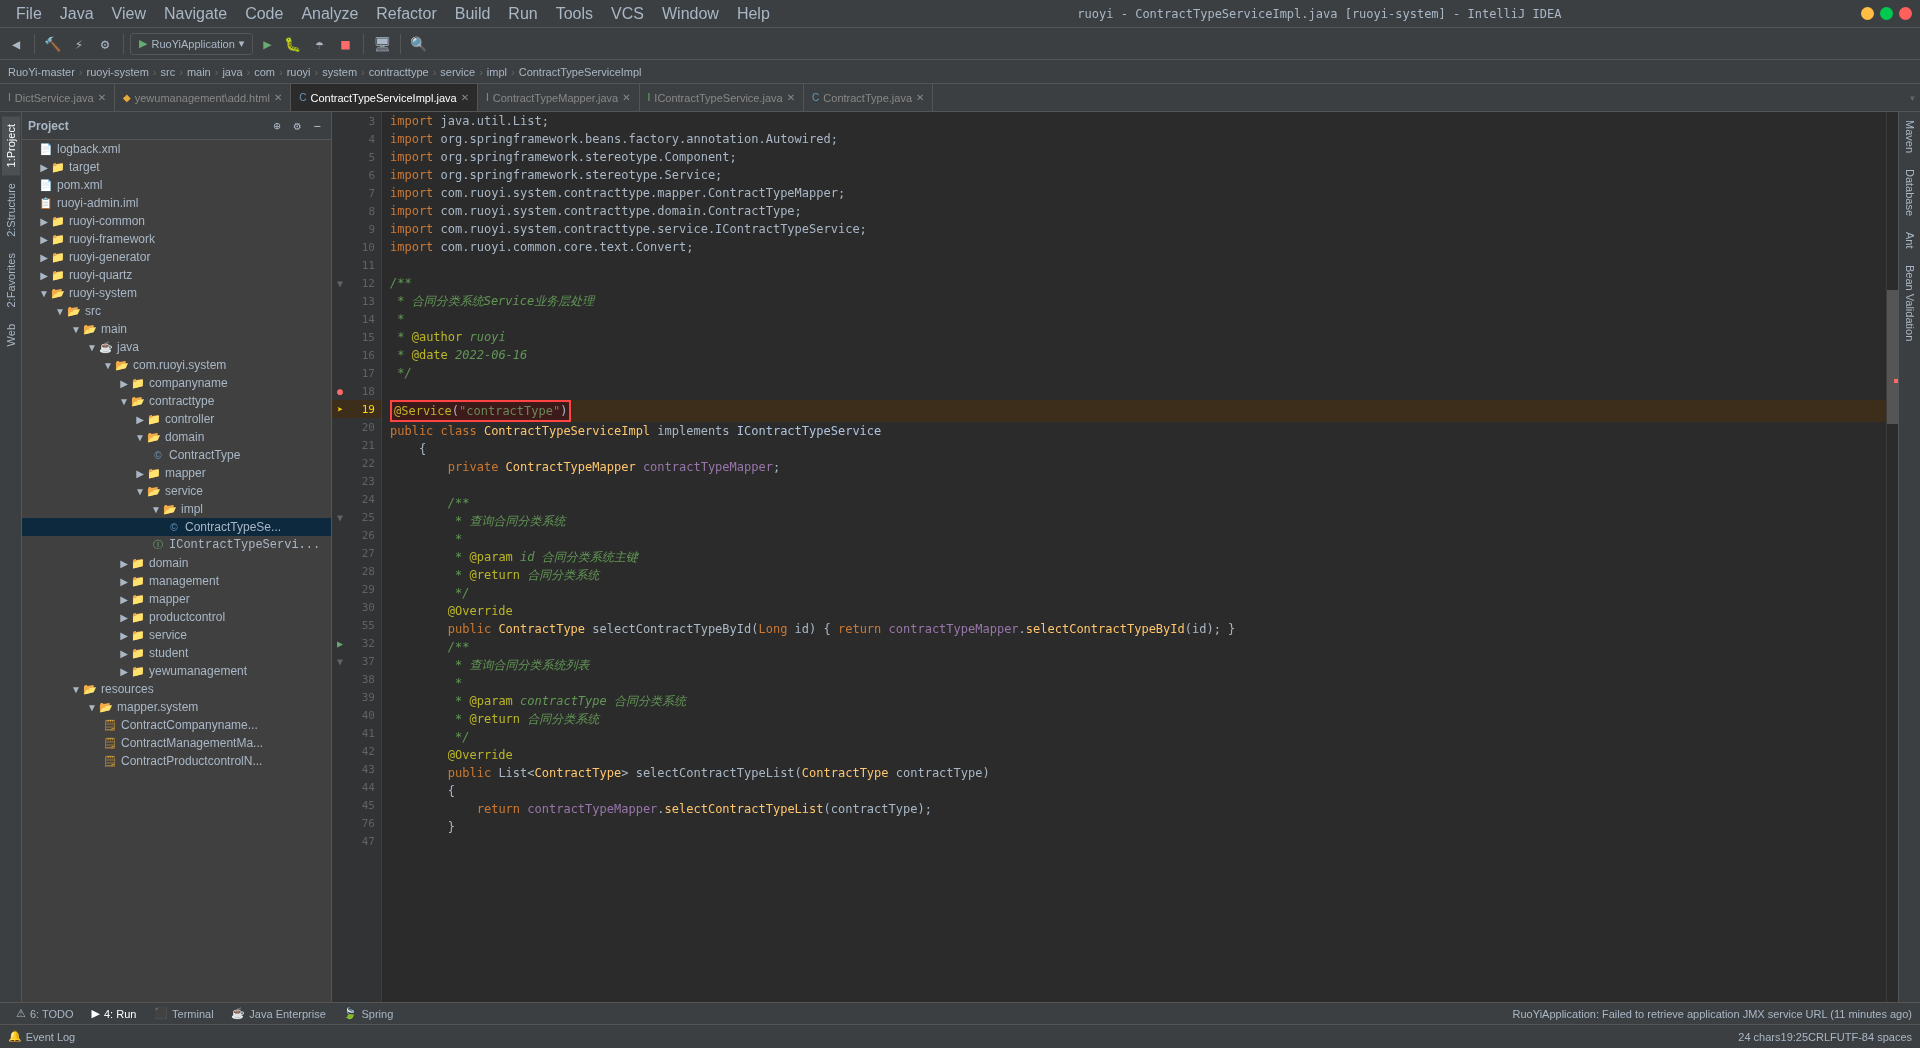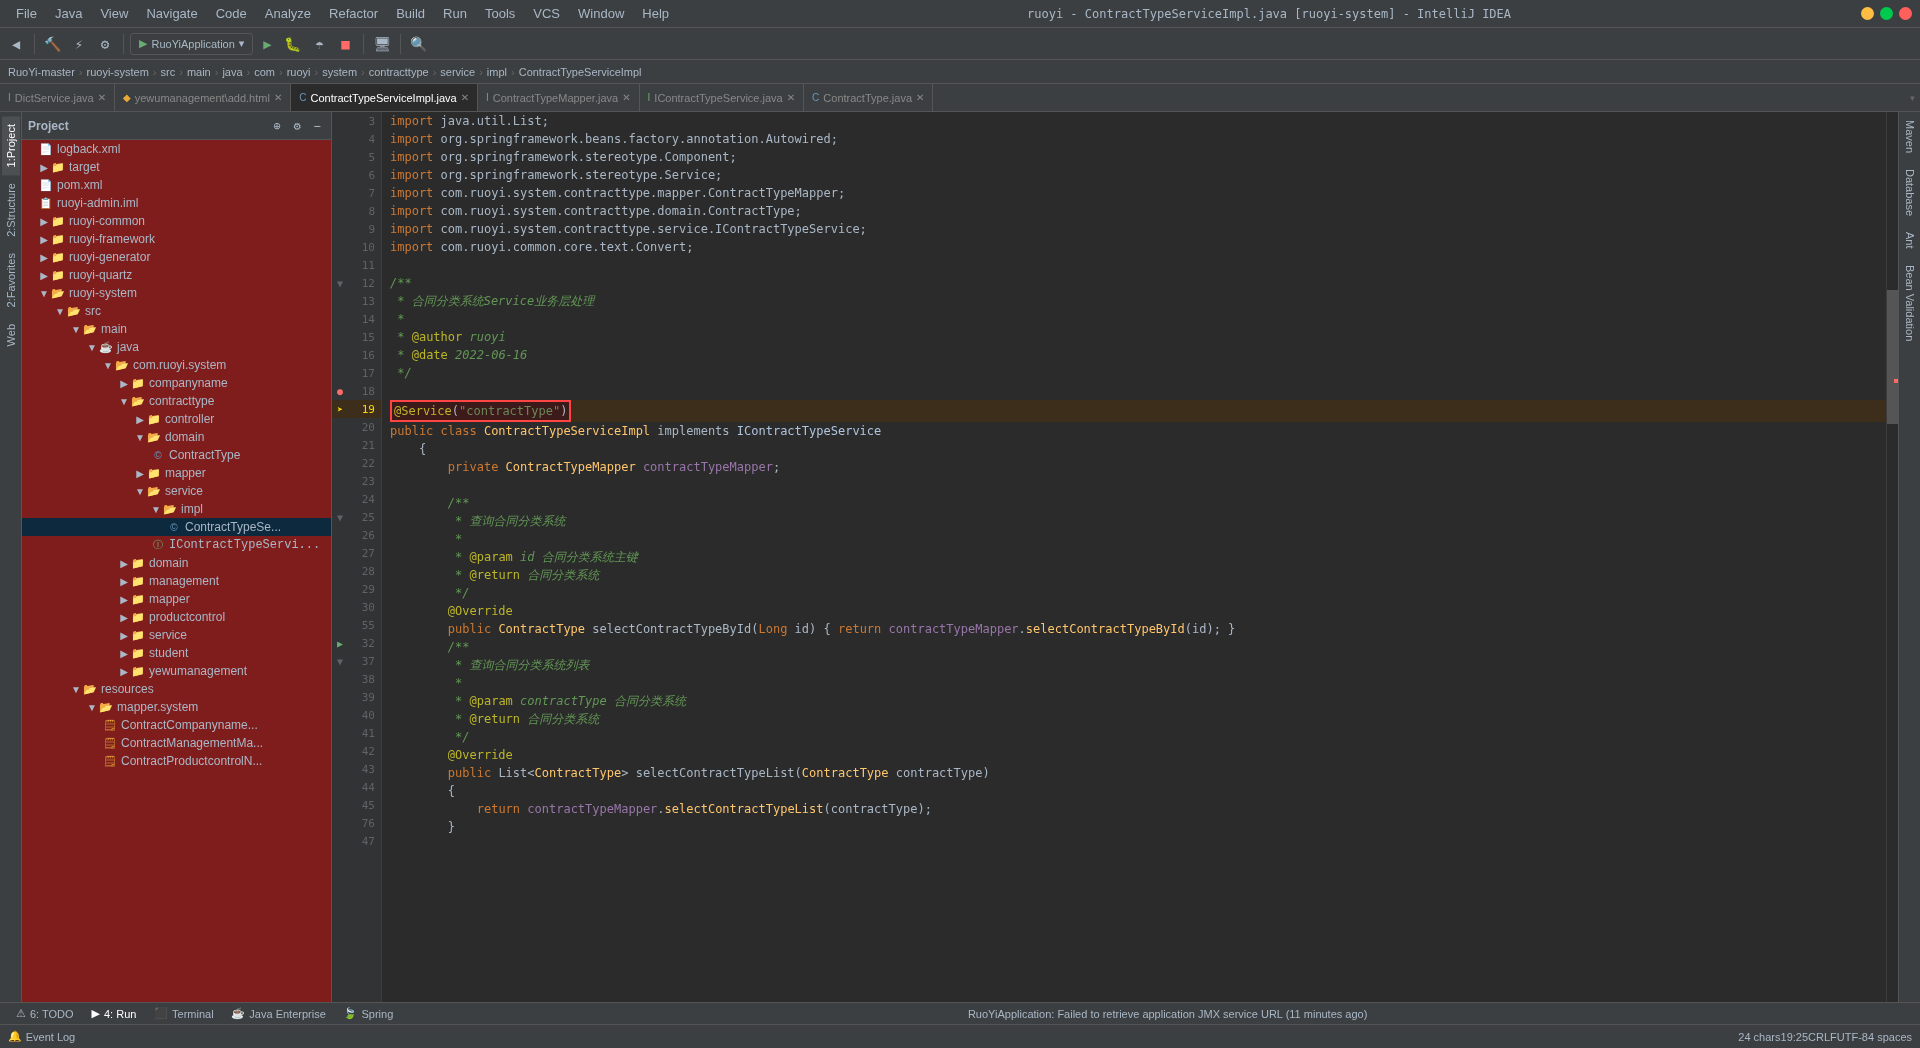--- a/index.html
+++ b/index.html
@@ -6,32 +6,32 @@
     body { font-family: 'Consolas', 'Monaco', monospace; font-size: 12px; background: #2b2b2b; color: #a9b7c6; width: 1920px; height: 1048px; overflow: hidden; display: flex; flex-direction: column; }
 
     
     .title-bar { background: #3c3f41; height: 28px; display: flex; align-items: center; padding: 0 8px; border-bottom: 1px solid #555; flex-shrink: 0; }
     .title-btn { width: 13px; height: 13px; border-radius: 50%; border: none; cursor: pointer; }
     .title-btn.minimize { background: #ffbd44; }
     .title-btn.maximize { background: #00ca4e; }
     .title-btn.close { background: #ff605c; }
     .title-text { color: #a9b7c6; font-size: 12px; flex: 1; text-align: center; }
     .title-menu { display: flex; gap: 2px; }
-    .menu-item { padding: 2px 8px; color: #a9b7c6; cursor: pointer; font-size: 13px; font-family: sans-serif; }
+    .menu-item { padding: 2px 8px; color: #a9b7c6; cursor: pointer; font-size: 16px; font-family: sans-serif; }
 
     
     .main-layout { display: flex; flex: 1; overflow: hidden; }
 
     
     .sidebar-tabs { width: 22px; background: #3c3f41; display: flex; flex-direction: column; align-items: center; padding-top: 4px; border-right: 1px solid #555; flex-shrink: 0; }
     .sidebar-tab { writing-mode: vertical-rl; transform: rotate(180deg); padding: 8px 3px; font-size: 11px; color: #a9b7c6; cursor: pointer; font-family: sans-serif; }
     .sidebar-tab.active { color: #ffffff; background: #4c5052; }
 
     
-    .project-panel { width: 310px; background: #7f1d1d; display: flex; flex-direction: column; border-right: 1px solid #555; flex-shrink: 0; }
+    .project-panel { width: 310px; background: #404040; display: flex; flex-direction: column; border-right: 1px solid #555; flex-shrink: 0; }
     .panel-header { display: flex; align-items: center; padding: 4px 6px; background: #3c3f41; border-bottom: 1px solid #555; height: 28px; }
     .panel-title { font-size: 12px; color: #a9b7c6; font-family: sans-serif; font-weight: bold; flex: 1; }
     .panel-icons { display: flex; gap: 4px; }
     .panel-icon { width: 16px; height: 16px; display: flex; align-items: center; justify-content: center; color: #a9b7c6; cursor: pointer; font-size: 12px; }
 
     
     .tree { flex: 1; overflow-y: auto; overflow-x: hidden; font-size: 12px; font-family: sans-serif; }
     .tree-item { display: flex; align-items: center; padding: 1px 0; cursor: pointer; white-space: nowrap; }
     .tree-item.selected { background: #0d293e; }
     .tree-indent { display: inline-block; width: 16px; flex-shrink: 0; }
@@ -96,21 +96,21 @@
     
     .status-bar { background: #3c3f41; height: 24px; display: flex; align-items: center; padding: 0 8px; border-top: 1px solid #555; font-size: 11px; color: #a9b7c6; font-family: sans-serif; flex-shrink: 0; gap: 8px; }
     .status-left { display: flex; align-items: center; gap: 8px; flex: 1; }
     .status-right { display: flex; align-items: center; }
     .status-item { display: flex; align-items: center; gap: 4px; cursor: pointer; }
 
     
     .bottom-bar { background: #3c3f41; height: 22px; display: flex; align-items: center; padding: 0 8px; border-top: 1px solid #555; font-size: 11px; color: #a9b7c6; font-family: sans-serif; flex-shrink: 0; gap: 2px; }
     .bottom-tab { padding: 2px 8px; cursor: pointer; display: flex; align-items: center; gap: 4px; }
     .bottom-tab.active { color: #fff; }
-    .bottom-status-msg { flex: 1; text-align: center; padding-left: 20px; color: #a9b7c6; }
+    .bottom-status-msg { flex: 1; text-align: right; padding-left: 20px; color: #a9b7c6; }
 
     
     .toolbar { background: #3c3f41; height: 32px; display: flex; align-items: center; padding: 0 4px; border-bottom: 1px solid #555; flex-shrink: 0; gap: 2px; }
     .toolbar-btn { width: 24px; height: 24px; display: flex; align-items: center; justify-content: center; cursor: pointer; color: #a9b7c6; font-size: 14px; border-radius: 3px; }
     .toolbar-sep { width: 1px; height: 20px; background: #555; margin: 0 4px; }
     .run-config { background: #3c3f41; border: 1px solid #555; padding: 2px 8px; border-radius: 3px; font-size: 11px; color: #a9b7c6; font-family: sans-serif; cursor: pointer; display: flex; align-items: center; gap: 4px; height: 22px; }
   </style>
 </head>
 <body>
 

